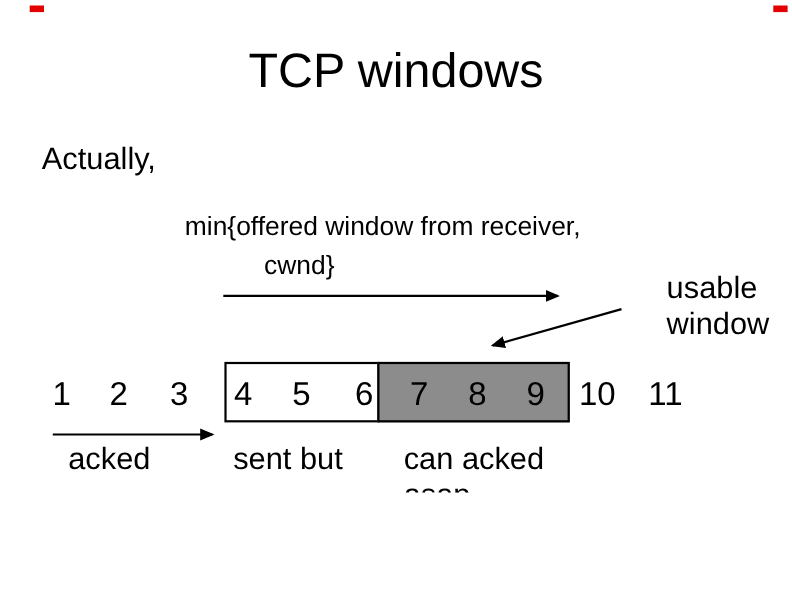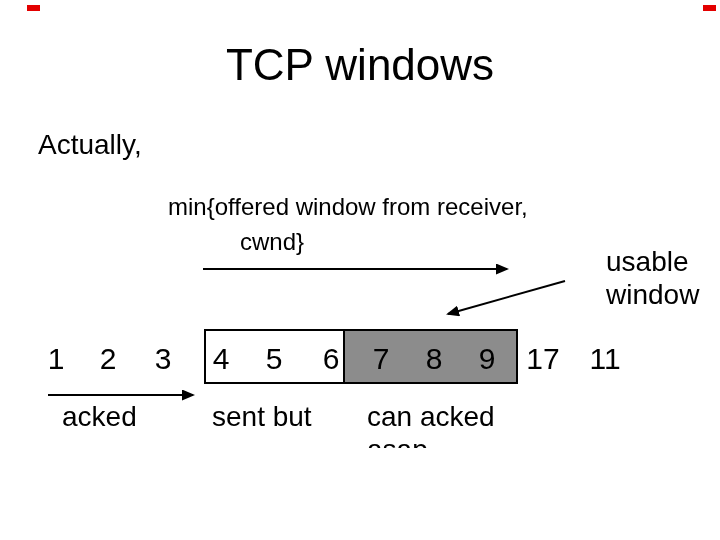--- a/index.html
+++ b/index.html
@@ -79,21 +79,21 @@
   <div>
     <span class="num" style="left:56px">1</span>
     <span class="num" style="left:108px">2</span>
     <span class="num" style="left:163px">3</span>
     <span class="num" style="left:221px">4</span>
     <span class="num" style="left:274px">5</span>
     <span class="num" style="left:331px">6</span>
     <span class="num" style="left:381px">7</span>
     <span class="num" style="left:434px">8</span>
     <span class="num" style="left:487px">9</span>
-    <span class="num" style="left:543px">17</span>
+    <span class="num" style="left:543px">10</span>
     <span class="num" style="left:605px">11</span>
   </div>
 
   <svg class="arrow" style="left:46px;top:386px;" width="160" height="18" viewBox="0 0 160 18">
     <defs>
       <marker id="m3" markerUnits="userSpaceOnUse" markerWidth="13" markerHeight="11" refX="11" refY="5.5" orient="auto">
         <polygon points="0,0 13,5.5 0,11" fill="#000000"></polygon>
       </marker>
     </defs>
     <line x1="2" y1="9" x2="147" y2="9" stroke="#000000" stroke-width="2" marker-end="url(#m3)"></line>

